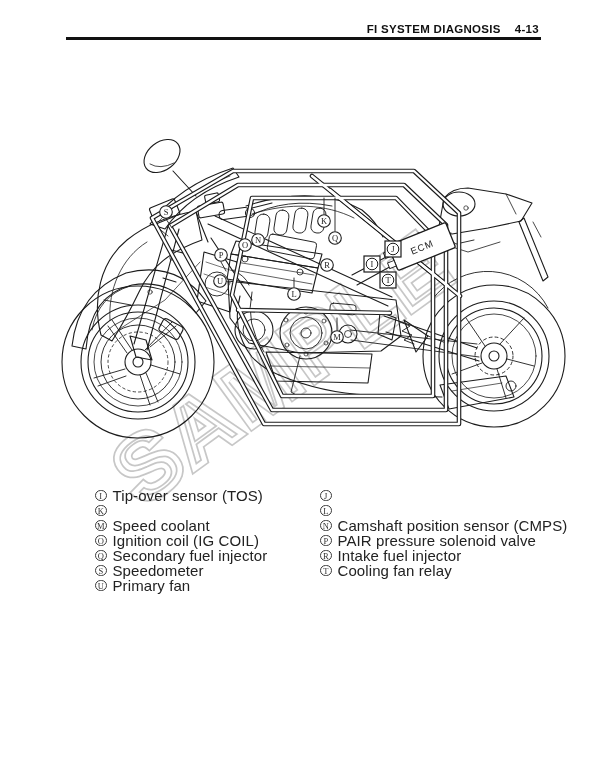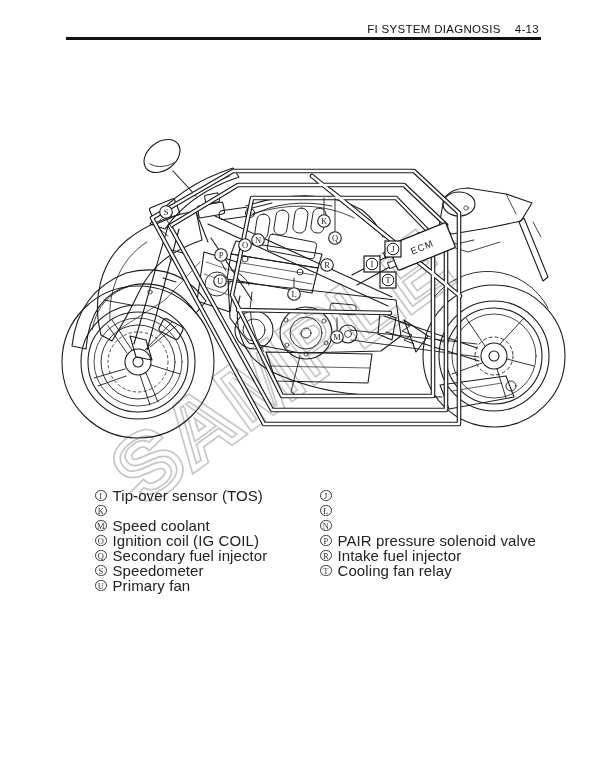--- a/index.html
+++ b/index.html
@@ -3,21 +3,21 @@
 <meta charset="utf-8">
 <style>
   html,body{margin:0;padding:0;}
   body{
     width:600px;height:776px;position:relative;background:#ffffff;
     font-family:"Liberation Sans", sans-serif;color:#1a1a1a;overflow:hidden;
   }
   
   .hdr{
     position:absolute;top:23px;right:61px;
-    font-weight:normal;font-size:11.5px;letter-spacing:.3px;color:#111;
+    font-weight:bold;font-size:11.5px;letter-spacing:.3px;color:#111;
     display:flex;gap:14px;align-items:flex-start;
   }
   .hdr-rule{
     position:absolute;left:66px;right:59px;top:37px;height:2.6px;background:#111;
   }
   
   .diagram-wrap{position:absolute;left:0;top:0;width:600px;height:776px;}
   
   .legend-col{position:absolute;top:488px;}
   .legend-col.left{left:95px;}
@@ -329,20 +329,21 @@
 
 <div class="legend-col right">
   <div class="legend-row">
     <span class="cl">J</span>
     </div>
   <div class="legend-row">
     <span class="cl">L</span>
     </div>
   <div class="legend-row">
     <span class="cl">N</span>
+    <span class="legend-text">Camshaft position sensor (CMPS)</span>
     </div>
   <div class="legend-row">
     <span class="cl">P</span>
     <span class="legend-text">PAIR pressure solenoid valve</span>
     </div>
   <div class="legend-row">
     <span class="cl">R</span>
     <span class="legend-text">Intake fuel injector</span>
     </div>
   <div class="legend-row">

